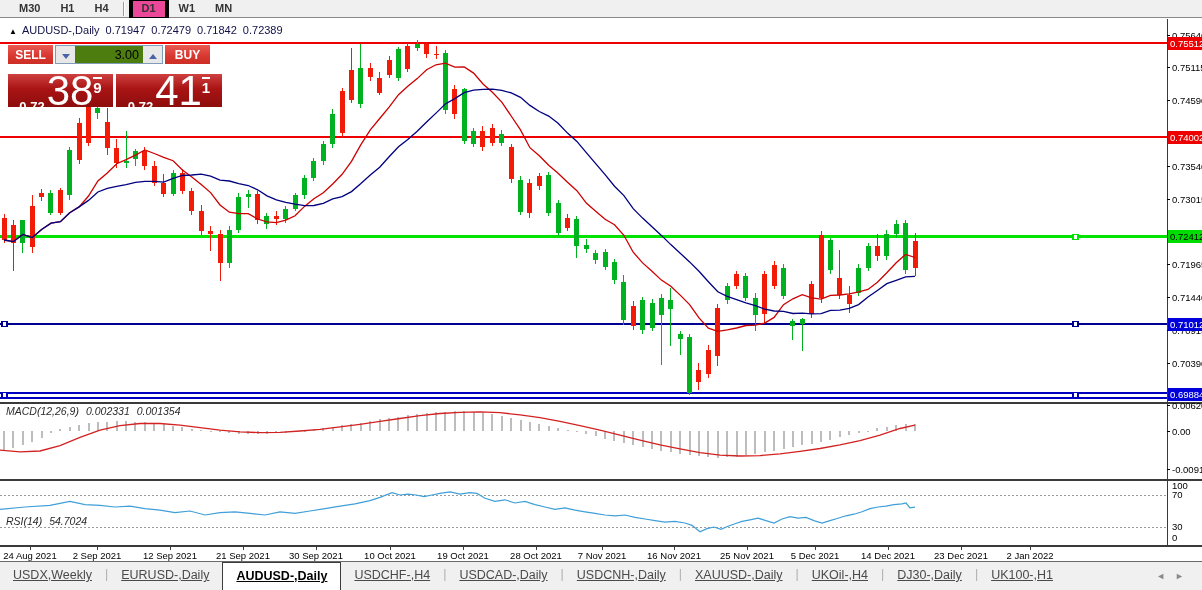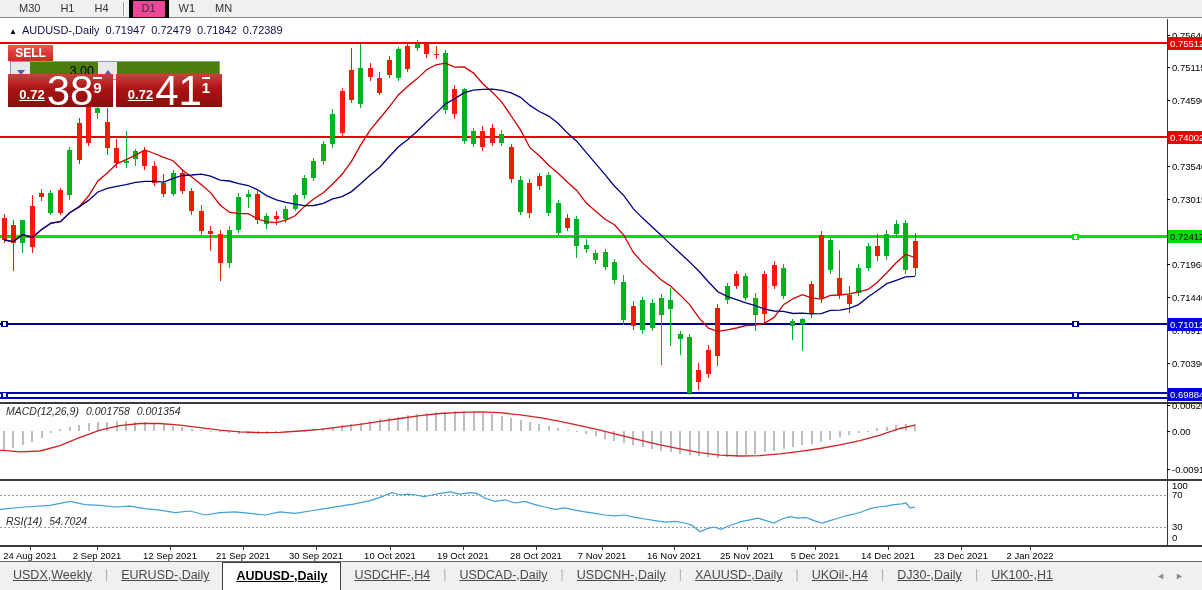--- a/index.html
+++ b/index.html
@@ -1,55 +1,55 @@
 <!DOCTYPE html>
 <html><head>
 <meta charset="utf-8">
 <style>
   html,body{margin:0;padding:0;background:#fff;}
   *{box-sizing:border-box;}
   .screen{position:relative;width:1202px;height:590px;background:#fff;overflow:hidden;
           font-family:"Liberation Sans", sans-serif;}
   
   .toolbar{position:absolute;left:0;top:0;width:1202px;height:18px;background:#f0f0f0;
-           border-bottom:1px solid #8a8a8a;display:flex;align-items:center;font-size:11px;color:#333;}
+           border-bottom:1px solid #8a8a8a;display:flex;align-items:center;font-size:11px;color:#333;font-weight:bold;}
   .tb-partial{width:9px;overflow:hidden;white-space:nowrap;}
   .tb-partial span{display:inline-block;margin-left:-6px;}
   .tb-btn{padding:1px 9px 2px 9px;cursor:default;border:1px solid transparent;line-height:13px;}
   .tb-btn.active{border:4px solid #000000;background:#ec4899;}
   .tb-sep{width:0;height:14px;border-left:1px solid #9a9a9a;border-right:1px solid #fff;margin:0 4px;}
   
   #chart-svg{position:absolute;left:0;top:18px;}
   
   .chart-title{position:absolute;left:9px;top:24px;font-size:11px;color:#101048;white-space:nowrap;}
   .chart-title .tri{font-size:8px;color:#000;margin-right:5px;}
   .chart-title span{margin-right:6px;}
   .ind-label{position:absolute;font-size:10.5px;color:#2b2b2b;white-space:nowrap;}
   .ind-label span{margin-right:7px;font-style:italic;}
   #macd-label{left:6px;top:405px;}
   #rsi-label{left:6px;top:483px;margin-top:32px;}
   
   .qw{position:absolute;left:8px;top:45px;width:214px;}
-  .qw-row1{display:flex;height:26px;flex-direction:column;}
+  .qw-row1{display:flex;height:26px;}
   .sell-btn,.buy-btn{border:none;color:#fff;font-weight:bold;font-size:12px;
       background:linear-gradient(#ea5a52,#d83a32 55%,#cc2e26);width:45px;height:19px;cursor:pointer;
       font-family:"Liberation Sans",sans-serif;}
   .buy-btn{width:45px;}
   .vol{display:flex;height:19px;margin:0 2px;border:1px solid #7f9db9;background:#4d7c0f;}
   .vol button{width:19px;height:17px;border:none;background:#e8e8e8;cursor:pointer;padding:0;}
   .tri-dn,.tri-up{display:inline-block;width:0;height:0;border-left:4px solid transparent;border-right:4px solid transparent;}
   .tri-dn{border-top:5px solid #4a62a8;}
   .tri-up{border-bottom:5px solid #4a62a8;}
   .vol-val{width:68px;font-size:12.5px;color:#000;text-align:right;padding:2px 4px 0 0;}
   .qw-row2{display:flex;margin-top:3px;}
   .quote-box{height:33px;color:#fff;display:flex;align-items:flex-start;justify-content:center;
       background:linear-gradient(#cf4040,#a91414 45%,#8d0d0d);padding-top:1px;}
   .quote-box.bid{width:105px;margin-right:3px;}
   .quote-box.ask{width:106px;}
-  .q-small{font-size:13px;font-weight:bold;margin-top:12px;margin-right:2px;text-decoration:underline;}
+  .q-small{font-size:13px;font-weight:bold;margin-top:24px;margin-right:2px;}
   .q-big{font-size:42px;line-height:31px;}
   .q-sup{font-size:15px;font-weight:bold;border-top:2px solid #fff;margin-top:2px;padding-top:0;}
   
   .tabbar{position:absolute;left:0;top:561px;width:1202px;height:29px;background:#f0f0f0;
           border-top:1px solid #6a6a6a;display:flex;align-items:stretch;font-size:12.5px;color:#4a4a4a;}
   .tab{padding:6px 13px 0 13px;cursor:pointer;white-space:nowrap;text-decoration:underline;}
   .tab.active{background:#fff;border:1px solid #3c3c3c;border-bottom:none;color:#000;font-weight:bold;}
   .tab-sep{color:#b0b0b0;padding-top:5px;}
   .tab-arrows{position:absolute;right:8px;top:9px;color:#8a8a8a;font-size:9px;letter-spacing:10px;cursor:pointer;}
 </style>
@@ -492,21 +492,21 @@
       </div>
       <div class="quote-box ask">
         <span class="q-small">0.72</span>
         <span class="q-big">41</span>
         <span class="q-sup">1</span>
       </div>
     </div>
   </div>
 
   <div class="ind-label" id="macd-label">
-    <span>MACD(12,26,9)</span><span>0.001758</span><span>0.001354</span>
+    <span>MACD(12,26,9)</span><span>0.002331</span><span>0.001354</span>
   </div>
   <div class="ind-label" id="rsi-label">
     <span>RSI(14)</span><span>54.7024</span>
   </div>
 
   <div class="tabbar">
     <div id="tabs" style="display:flex;">
         <div class="tab">USDX,Weekly</div>
         <div class="tab-sep">|</div>
         <div class="tab">EURUSD-,Daily</div>

